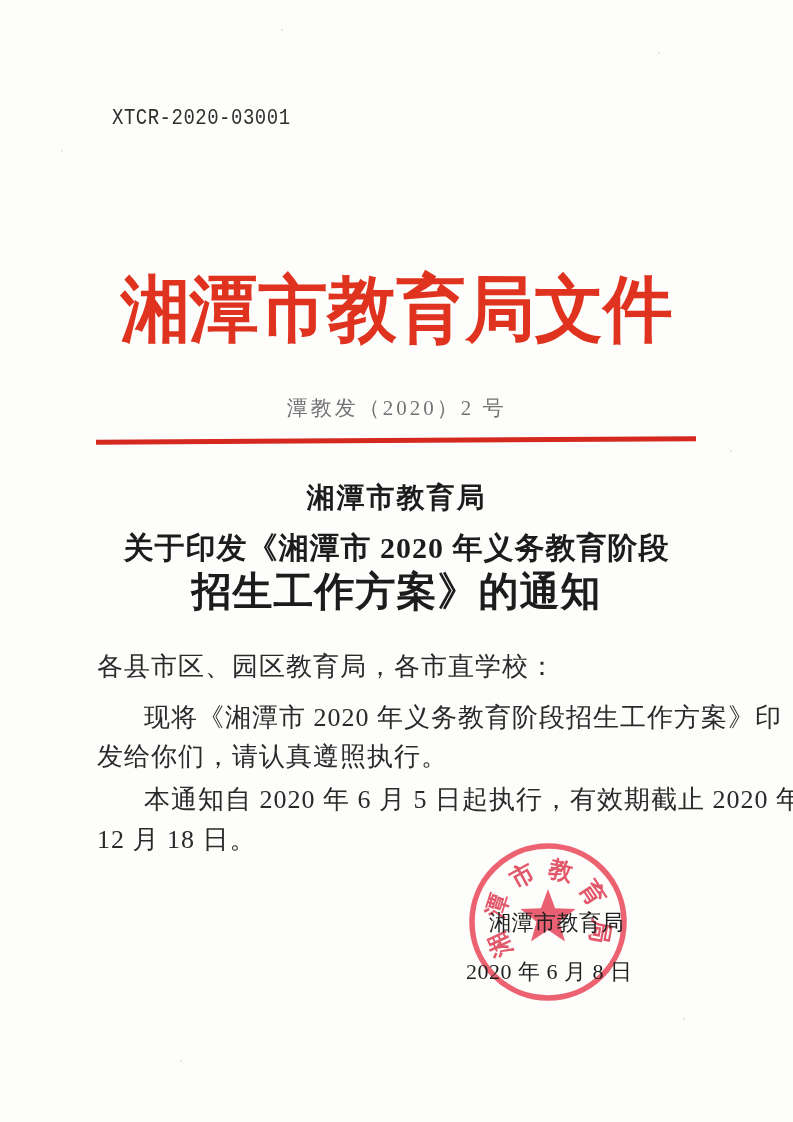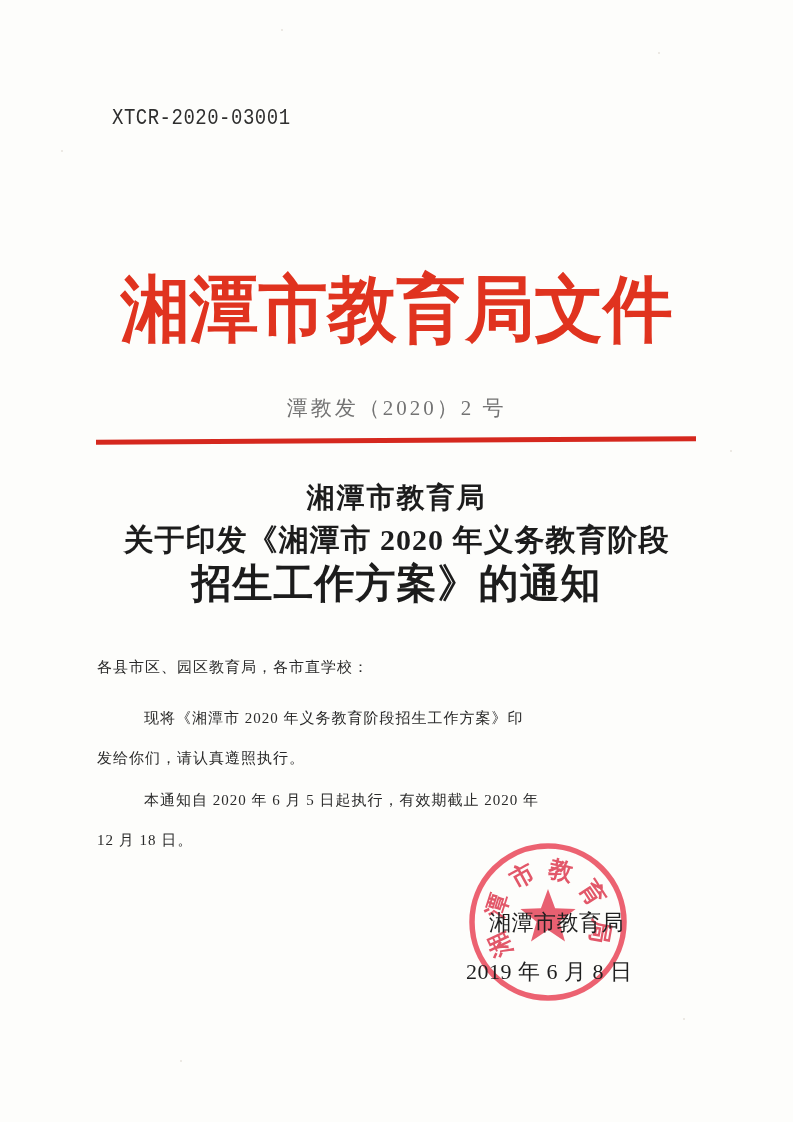--- a/index.html
+++ b/index.html
@@ -45,33 +45,33 @@
     background:#d5281e;
     transform:rotate(-0.35deg);
   }
 
   .doc-title{
     position:absolute;left:0;top:478px;width:100%;
     text-align:center;font-weight:bold;color:#1c1c1c;
     white-space:nowrap;
   }
   .doc-title .t1{font-size:28px;line-height:40px;letter-spacing:2px;}
-  .doc-title .t2{font-size:30px;line-height:44px;letter-spacing:1px;}
+  .doc-title .t2{font-size:30px;line-height:44px;letter-spacing:1px;margin-top:8px;}
   .doc-title .t3{font-size:40px;line-height:44px;letter-spacing:1px;}
 
   .body-text{position:absolute;left:97px;top:0;width:604px;color:#2a2a2a;}
   .body-line{
     position:absolute;left:0;
-    font-size:15px;line-height:30px;letter-spacing:1px;
+    font-size:26px;line-height:30px;letter-spacing:1px;
     white-space:nowrap;
   }
   .indent{padding-left:47px;}
   .ln1{top:652px;}
   .ln2{top:703px;}
-  .ln3{top:743px;}
+  .ln3{top:743px;font-family:Liberation Mono, monospace;}
   .ln4{top:785px;}
   .ln5{top:825px;}
 
   .seal{position:absolute;left:463px;top:837px;width:170px;height:170px;z-index:1;}
 
   .sig-agency{
     position:absolute;left:489px;top:908px;z-index:2;
     font-size:22px;letter-spacing:0.5px;color:#1f1f1f;
     white-space:nowrap;
   }
@@ -120,21 +120,21 @@
         <text x="85" y="40" text-anchor="middle" transform="rotate(-72 85 85)">潭</text>
         <text x="85" y="40" text-anchor="middle" transform="rotate(-29 85 85)">市</text>
         <text x="85" y="40" text-anchor="middle" transform="rotate(14 85 85)">教</text>
         <text x="85" y="40" text-anchor="middle" transform="rotate(57 85 85)">育</text>
         <text x="85" y="40" text-anchor="middle" transform="rotate(100 85 85)">局</text>
       </g>
   </svg>
 
   <div class="sig-agency">湘潭市教育局</div>
 
-  <div class="sig-date">2019 年 6 月 8 日</div>
+  <div class="sig-date">2020 年 6 月 8 日</div>
 
   <div class="speckle" style="left:281px;top:29px;width:2px;height:2px"></div>
   <div class="speckle" style="left:658px;top:52px;width:2px;height:2px"></div>
   <div class="speckle" style="left:61px;top:150px;width:2px;height:2px"></div>
   <div class="speckle" style="left:730px;top:450px;width:2px;height:2px"></div>
   <div class="speckle" style="left:180px;top:1060px;width:2px;height:2px"></div>
   <div class="speckle" style="left:683px;top:1018px;width:2px;height:2px"></div>
 </div>
 
 </body></html>

